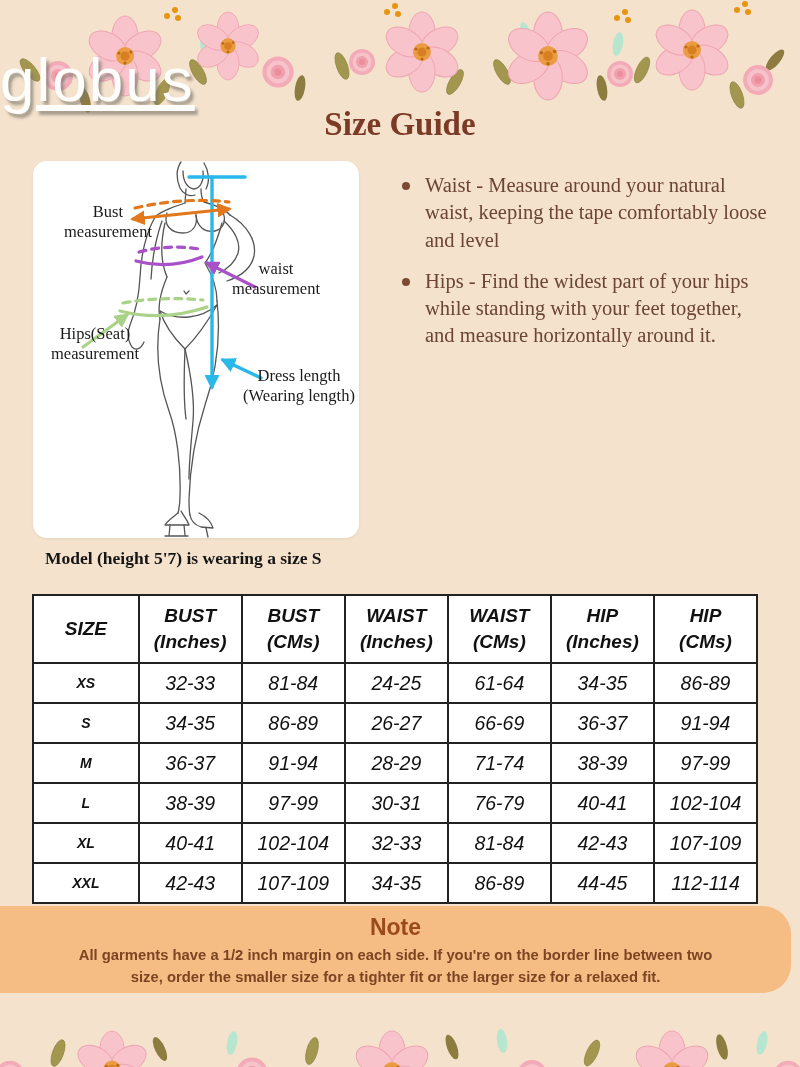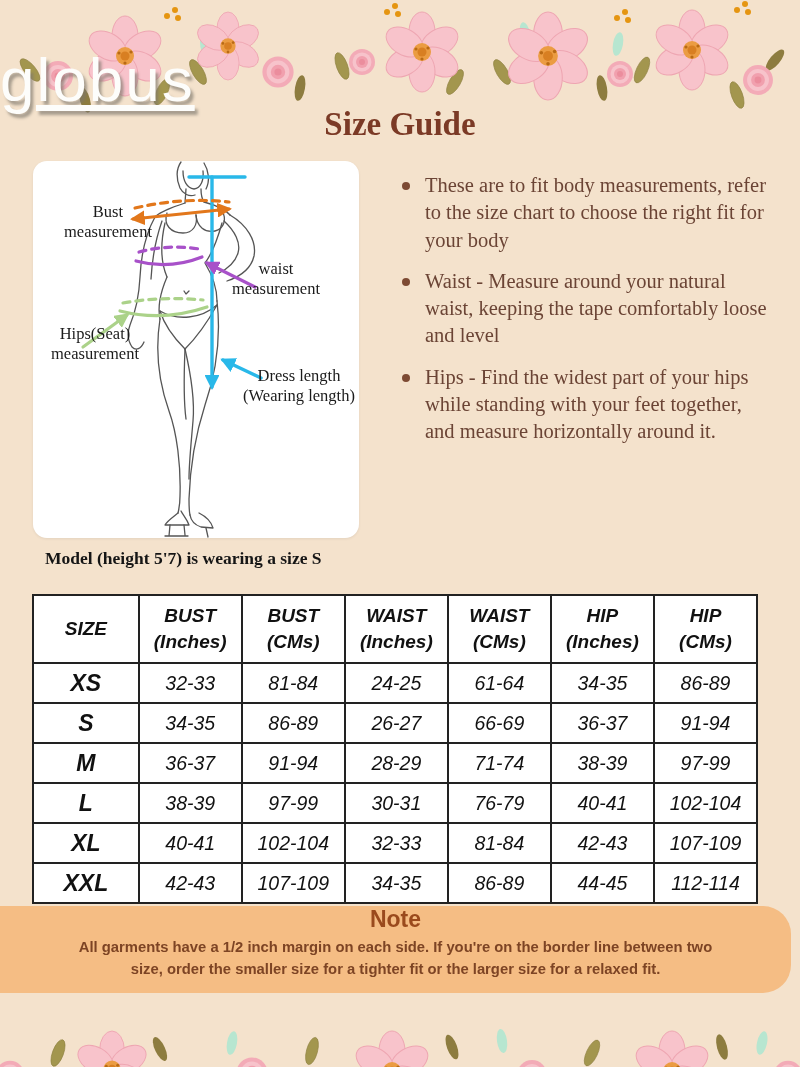--- a/index.html
+++ b/index.html
@@ -27,28 +27,28 @@
 
   .model-note{position:absolute;left:45px;top:548px;font-weight:bold;font-size:17.5px;color:#151515;}
 
   
   .table-wrap{position:absolute;left:32px;top:594px;width:726px;}
   table{width:100%;border-collapse:collapse;table-layout:fixed;background:#fff;font-style:italic;}
   th,td{border:2px solid #222;text-align:center;vertical-align:middle;}
   th{height:64px;font-family:"Liberation Sans",sans-serif;font-weight:bold;font-size:19px;
      color:#111;line-height:1.35;}
   td{height:36px;font-family:"Liberation Sans",sans-serif;font-size:19.5px;color:#111;}
-  td.size-col{font-weight:bold;font-size:23px;}
+  td.size-col{font-weight:bold;font-size:14px;}
   col.c-size{width:14.6%;}
 
   
   .note-box{position:absolute;left:0;top:906px;width:791px;height:87px;background:#f5bd84;
             border-radius:0 28px 28px 0;text-align:center;
             font-family:"Liberation Sans",sans-serif;}
-  .note-title{font-weight:bold;font-size:23px;color:#9a4a1d;}
+  .note-title{margin-top:8px;font-weight:bold;font-size:23px;color:#9a4a1d;}
   .note-body{margin:3px auto 0;width:650px;font-size:14.8px;line-height:1.5;color:#7d4424;font-weight:bold;}
 
   .floral-bottom{position:absolute;bottom:0;left:0;width:800px;height:56px;}
 
   
   .diag-label{font-family:"Liberation Serif",serif;font-size:16.5px;fill:#1b1b1b;text-anchor:middle;}
   .fig{stroke:#555;stroke-width:1.3;fill:none;stroke-linecap:round;stroke-linejoin:round;}
 </style>
 </head>
 <body>
@@ -210,24 +210,20 @@
       <g>
         <text class="diag-label" x="266" y="220">Dress length</text>
         <text class="diag-label" x="266" y="240">(Wearing length)</text>
       </g>
     </svg>
   </div>
 
   <div class="bullets">
     <div class="bullet-item">
       <span class="bullet-dot"></span>
-      <span class="bullet-text">These are to fit body measurements, refer to the size chart to choose the right fit for your body</span>
-    </div>
-    <div class="bullet-item">
-      <span class="bullet-dot"></span>
       <span class="bullet-text">Waist - Measure around your natural waist, keeping the tape comfortably loose and level</span>
     </div>
     <div class="bullet-item">
       <span class="bullet-dot"></span>
       <span class="bullet-text">Hips - Find the widest part of your hips while standing with your feet together, and measure horizontally around it.</span>
     </div>
   </div>
 
   <div class="model-note">Model (height 5'7) is wearing a size S</div>
 

